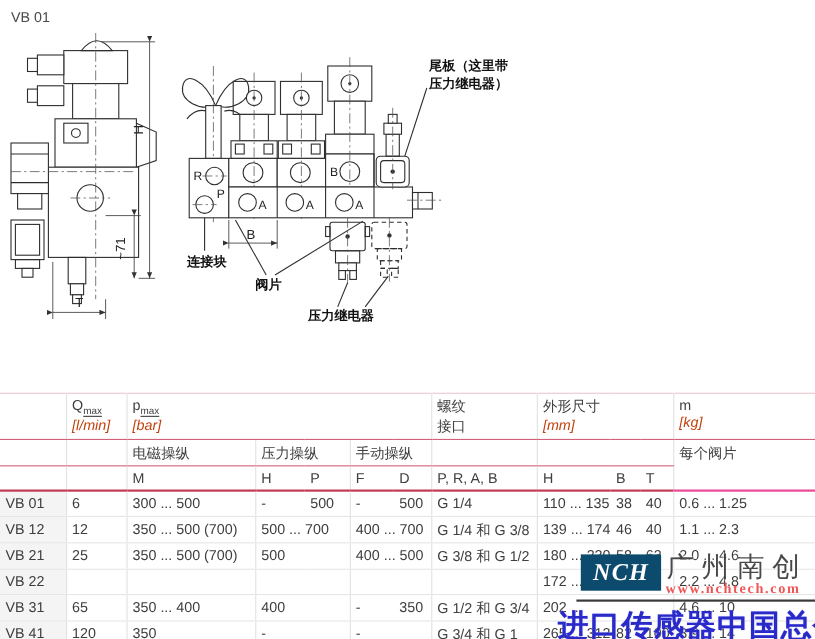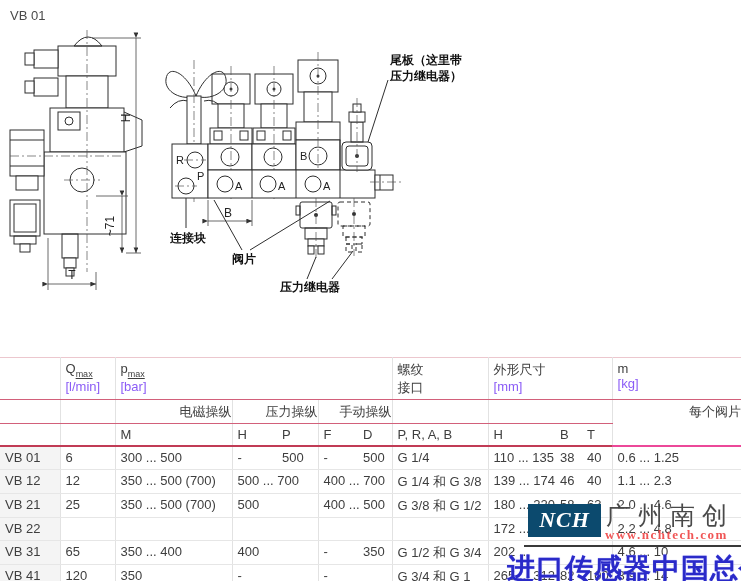--- a/index.html
+++ b/index.html
@@ -13,28 +13,28 @@
   .dim{stroke:#444;fill:none;stroke-width:0.8;}
   .dsh{stroke:#2e2e2e;fill:none;stroke-width:1;stroke-dasharray:4 3;}
   .dimtxt{font:12px "Liberation Sans",sans-serif;fill:#222;}
   .porttxt{font:11px "Liberation Sans",sans-serif;fill:#222;}
   .cntxt{font:600 12px "Liberation Sans",sans-serif;fill:#111;}
   
   .tablewrap{position:absolute;top:357px;left:0;width:741px;}
   table{border-collapse:collapse;width:741px;table-layout:fixed;font-size:13px;color:#3e3e3e;border-top:1px solid #ecc7ce;}
   th,td{font-weight:normal;text-align:left;padding:3px 0 2px 5px;vertical-align:top;white-space:nowrap;}
   tr.h1 th{height:30px;border-bottom:1px solid #d2607a;}
-  tr.h2 th{height:16px;border-bottom:1px solid #d2607a;text-align:right;}
+  tr.h2 th{height:16px;border-bottom:1px solid #d2607a;}
   tr.h2 th.perblade{border-bottom:2px solid #ec4899;vertical-align:top;}
   tr.h3 th{height:16px;border-bottom:2px solid #c13b55;}
   tbody td{height:17px;border-bottom:1px solid #e6e6e6;}
   td.model{background:#f4f4f4;}
   .vl{border-left:1px solid #e2e2e2;}
   sub{font-size:9px;text-decoration:underline;}
-  .unit{color:#8b5cf6;}
+  .unit{color:#c2410c;font-style:italic;}
   
   .wm-logo{position:absolute;left:528px;top:504px;width:73px;height:33px;background:#0c4a6e;
            color:#fff;font:italic bold 22px "Liberation Serif",serif;text-align:center;line-height:32px;letter-spacing:1px;}
   .wm-brand{position:absolute;left:606px;top:499px;font-size:25px;color:#3c3c3c;letter-spacing:7px;
             font-weight:500;white-space:nowrap;text-shadow:0 0 2px #fff,0 0 3px #fff;opacity:.93;}
   .wm-site{position:absolute;left:605px;top:527px;font-size:13px;color:#ef4444;letter-spacing:1.5px;
            font-weight:bold;font-family:"Liberation Serif",serif;white-space:nowrap;opacity:.9;}
   .wm-rule{position:absolute;left:524px;top:545px;width:217px;height:2px;background:#3a3a3a;}
   .wm-slogan{position:absolute;left:507px;top:550px;font-size:28px;font-weight:bold;color:#2a2ac8;
              letter-spacing:1px;white-space:nowrap;text-shadow:0 0 1px #9a9aff;}

